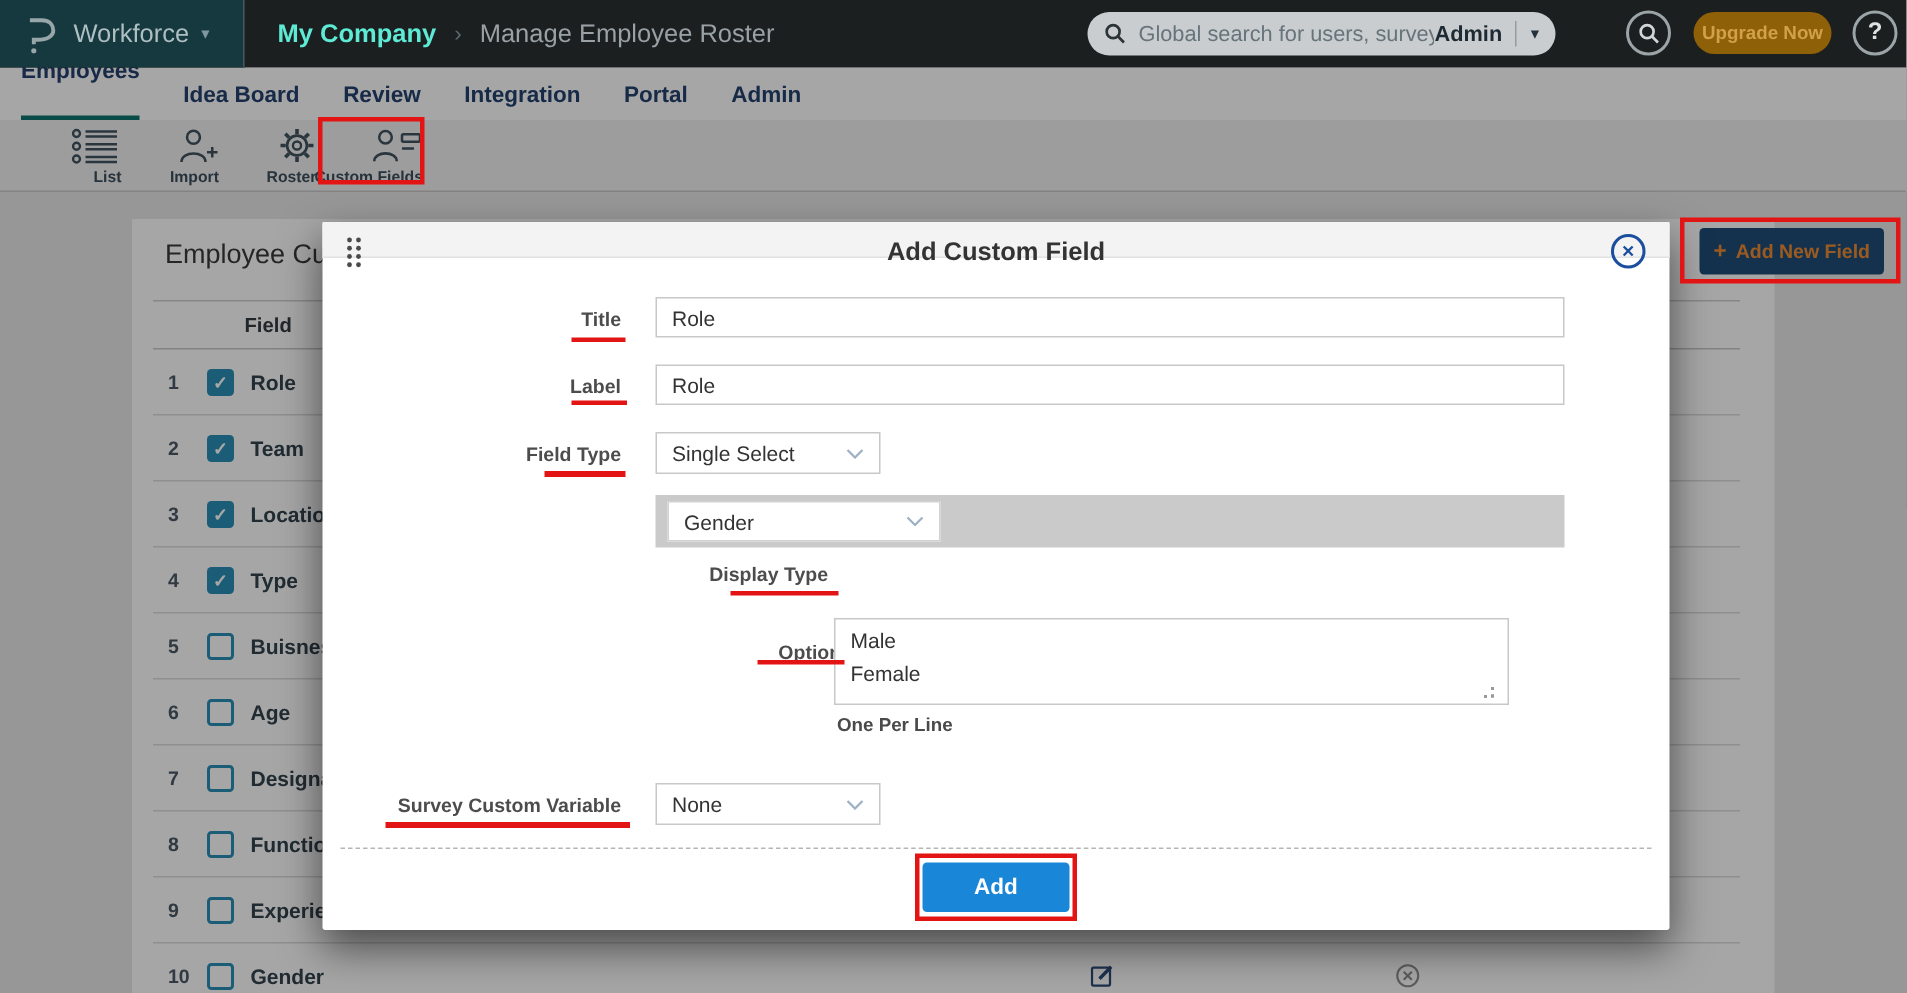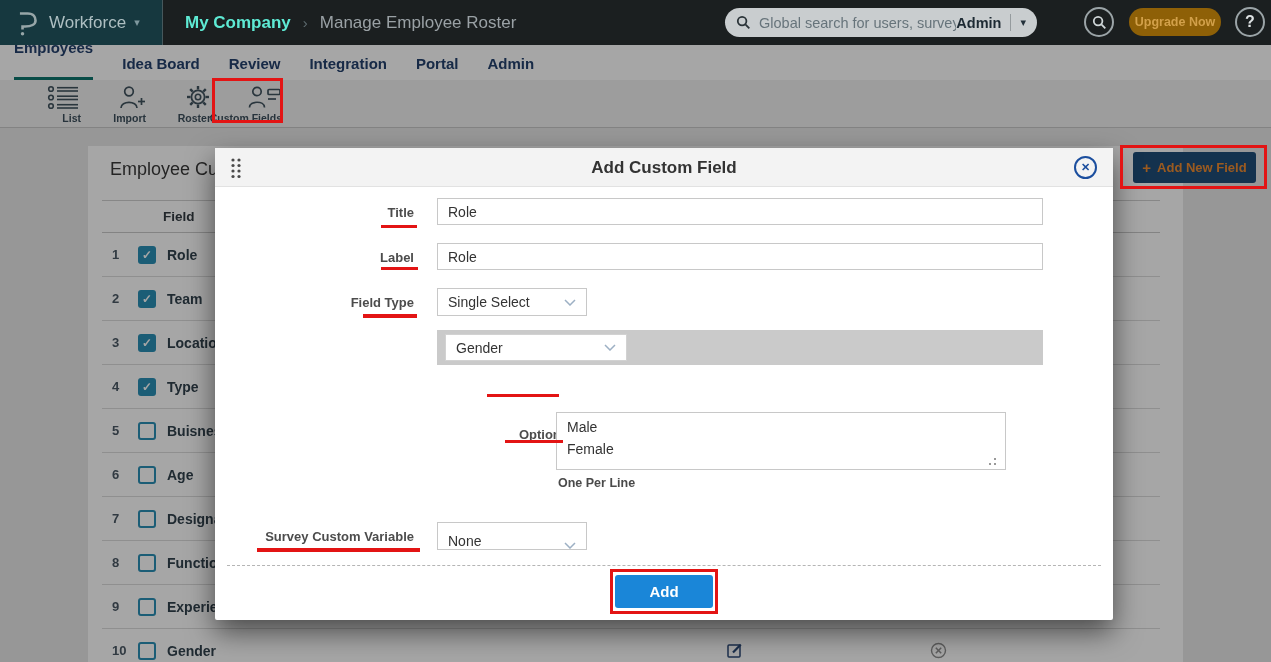--- a/index.html
+++ b/index.html
@@ -51,21 +51,21 @@
   .cbox.on .ck { color:#fff; font-size:12px; font-weight:bold; }
   .cbox.off { background:#fff; border:2px solid #2a8fb5; }
   .trow .rlabel { font-size:14px; font-weight:bold; color:#32424e; }
   .rowicon { position:absolute; top:13px; }
   .edit-ic { left:625px; }
   .del-ic { left:828px; }
   
   .dim { position:absolute; left:0; top:45px; width:100%; height:617px; background:rgba(0,0,0,0.35); z-index:10; }
   
   .modal { position:absolute; left:215px; top:148px; width:898px; height:472px; background:#fff; border-radius:2px; box-shadow:0 12px 28px rgba(0,0,0,0.55); z-index:20; }
-  .m-head { position:absolute; left:0; top:0; width:100%; height:39px; background:#f3f3f3; border-bottom:1px solid #e2e2e2; }
+  .m-head { position:absolute; left:0; top:0; width:100%; height:24px; background:#f3f3f3; border-bottom:1px solid #e2e2e2; }
   .m-title { position:absolute; left:0; right:0; top:10px; text-align:center; font-size:17px; font-weight:bold; color:#333; }
   .m-drag { position:absolute; left:15px; top:9px; }
   .m-close { position:absolute; right:16px; top:8px; width:23px; height:23px; border:2px solid #1b4e9e; border-radius:50%; display:flex; align-items:center; justify-content:center; color:#1b4e9e; font-size:11px; font-weight:bold; }
   .flabel { position:absolute; width:199px; text-align:right; font-size:13px; font-weight:bold; color:#4c4c4c; }
   .flabel2 { position:absolute; width:337px; text-align:right; font-size:13px; font-weight:bold; color:#4c4c4c; }
   .tinput { position:absolute; left:222px; width:606px; height:27px; border:1px solid #c8c8c8; font-family:"Liberation Sans",sans-serif; font-size:14px; color:#333; padding:0 10px; background:#fff; }
   .sel { position:absolute; height:28px; border:1px solid #c8c8c8; background:#fff; display:flex; align-items:center; justify-content:space-between; padding:0 10px; font-size:14px; color:#333; }
   .grayband { position:absolute; left:222px; top:182px; width:606px; height:35px; background:#cacaca; }
   .optbox { position:absolute; left:341px; top:264px; width:450px; height:58px; border:1px solid #c8c8c8; font-family:"Liberation Sans",sans-serif; font-size:14px; line-height:1.55; color:#333; padding:4px 10px; resize:none; overflow:hidden; }
   .opthint { position:absolute; left:343px; top:328px; font-size:12.5px; font-weight:bold; color:#4a4a4a; }
@@ -386,29 +386,30 @@
 
     <div class="grayband">
       <div class="sel" style="left:8px; top:4px; width:182px; height:27px; border-color:#d2d2d2;">
         <span>Gender</span>
         <svg width="12" height="7" viewBox="0 0 12 7">
             <polyline points="1,1 6,6 11,1" fill="none" stroke="#9db0c4" stroke-width="1.5"></polyline>
           </svg>
       </div>
     </div>
 
+    <span class="flabel2" style="top:227px;">Display Type</span>
 
     <span class="flabel2" style="top:279px;margin-left:16px;">Options</span>
     <textarea class="optbox" style="">Male
 Female</textarea>
     <span class="resize-grip" style="left:774px; top:310px;"></span>
     <span class="opthint">One Per Line</span>
 
     <span class="flabel" style="top:381px;">Survey Custom Variable</span>
-    <div class="sel" style="left:222px; top:374px; width:150px;align-items:flex-end;">
+    <div class="sel" style="left:222px; top:374px; width:150px;">
       <span>None</span>
       <svg width="12" height="7" viewBox="0 0 12 7">
           <polyline points="1,1 6,6 11,1" fill="none" stroke="#9db0c4" stroke-width="1.5"></polyline>
         </svg>
     </div>
 
     <div class="dashsep"></div>
     <div class="addbtn">Add</div>
   </div>
 

